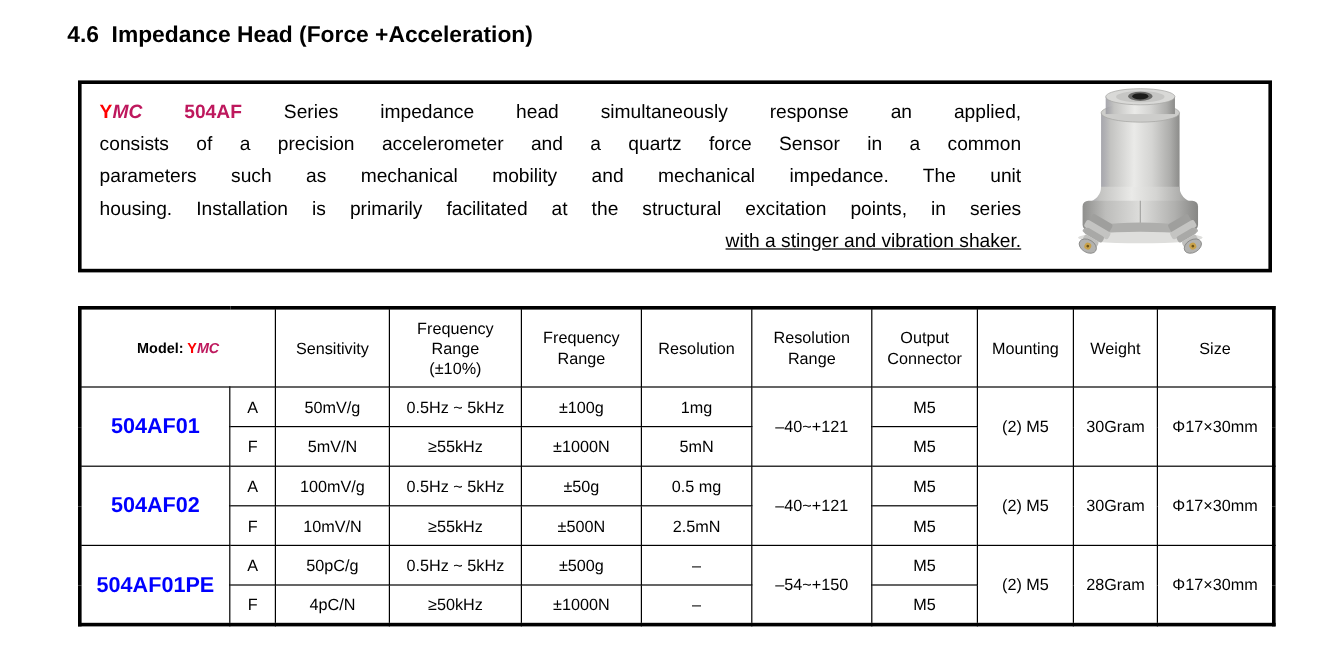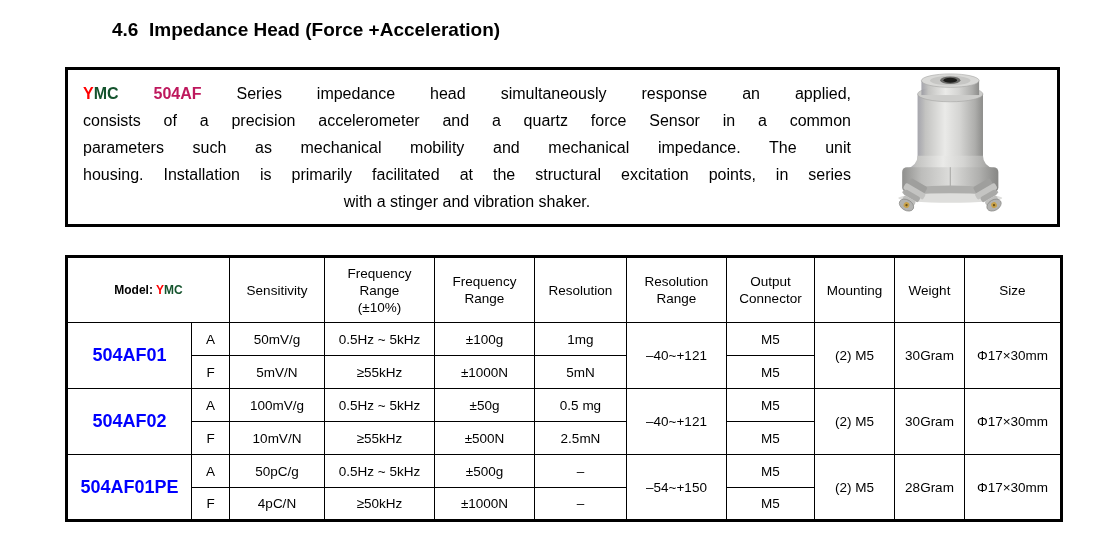--- a/index.html
+++ b/index.html
@@ -3,40 +3,40 @@
 <meta charset="utf-8">
 <style>
   * { box-sizing: border-box; }
   html, body { margin: 0; padding: 0; }
   body {
     width: 1102px; height: 545px; overflow: hidden;
     background: #ffffff; color: #000;
     font-family: "Liberation Sans", "DejaVu Sans", sans-serif;
   }
   .section-heading {
-    margin: 0; padding: 18px 0 0 112px;
+    margin: 0; padding: 18px 0 0 56px;
     font-size: 19px; line-height: 24px; font-weight: bold;
     white-space: pre;
   }
   .desc-box {
     margin: 25px 42px 0 65px;
     height: 160px;
     border: 3px solid #000;
     display: flex; align-items: stretch;
     background: #fff;
   }
   .desc-text {
     flex: 1 1 auto;
     padding: 10px 10px 0 15px;
     font-size: 16px; line-height: 27px;
   }
   .jl       { text-align: justify; text-align-last: justify; }
-  .jl-last  { text-align: center; }
+  .jl-last  { text-align: right; text-decoration: underline; }
   .brand-y      { color: #FF0000; font-weight: bold; }
-  .brand-mc     { color: #14532d; font-weight: bold; }
+  .brand-mc     { color: #be185d; font-weight: bold; font-style: italic; }
   .brand-series { color: #be185d; font-weight: bold; }
   .product-figure {
     flex: 0 0 196px;
     display: flex; align-items: center; justify-content: center;
     padding: 2px 4px 2px 0;
   }
   table.spec-table {
     margin: 28px 0 0 65px;
     width: 995px;
     border-collapse: collapse;

